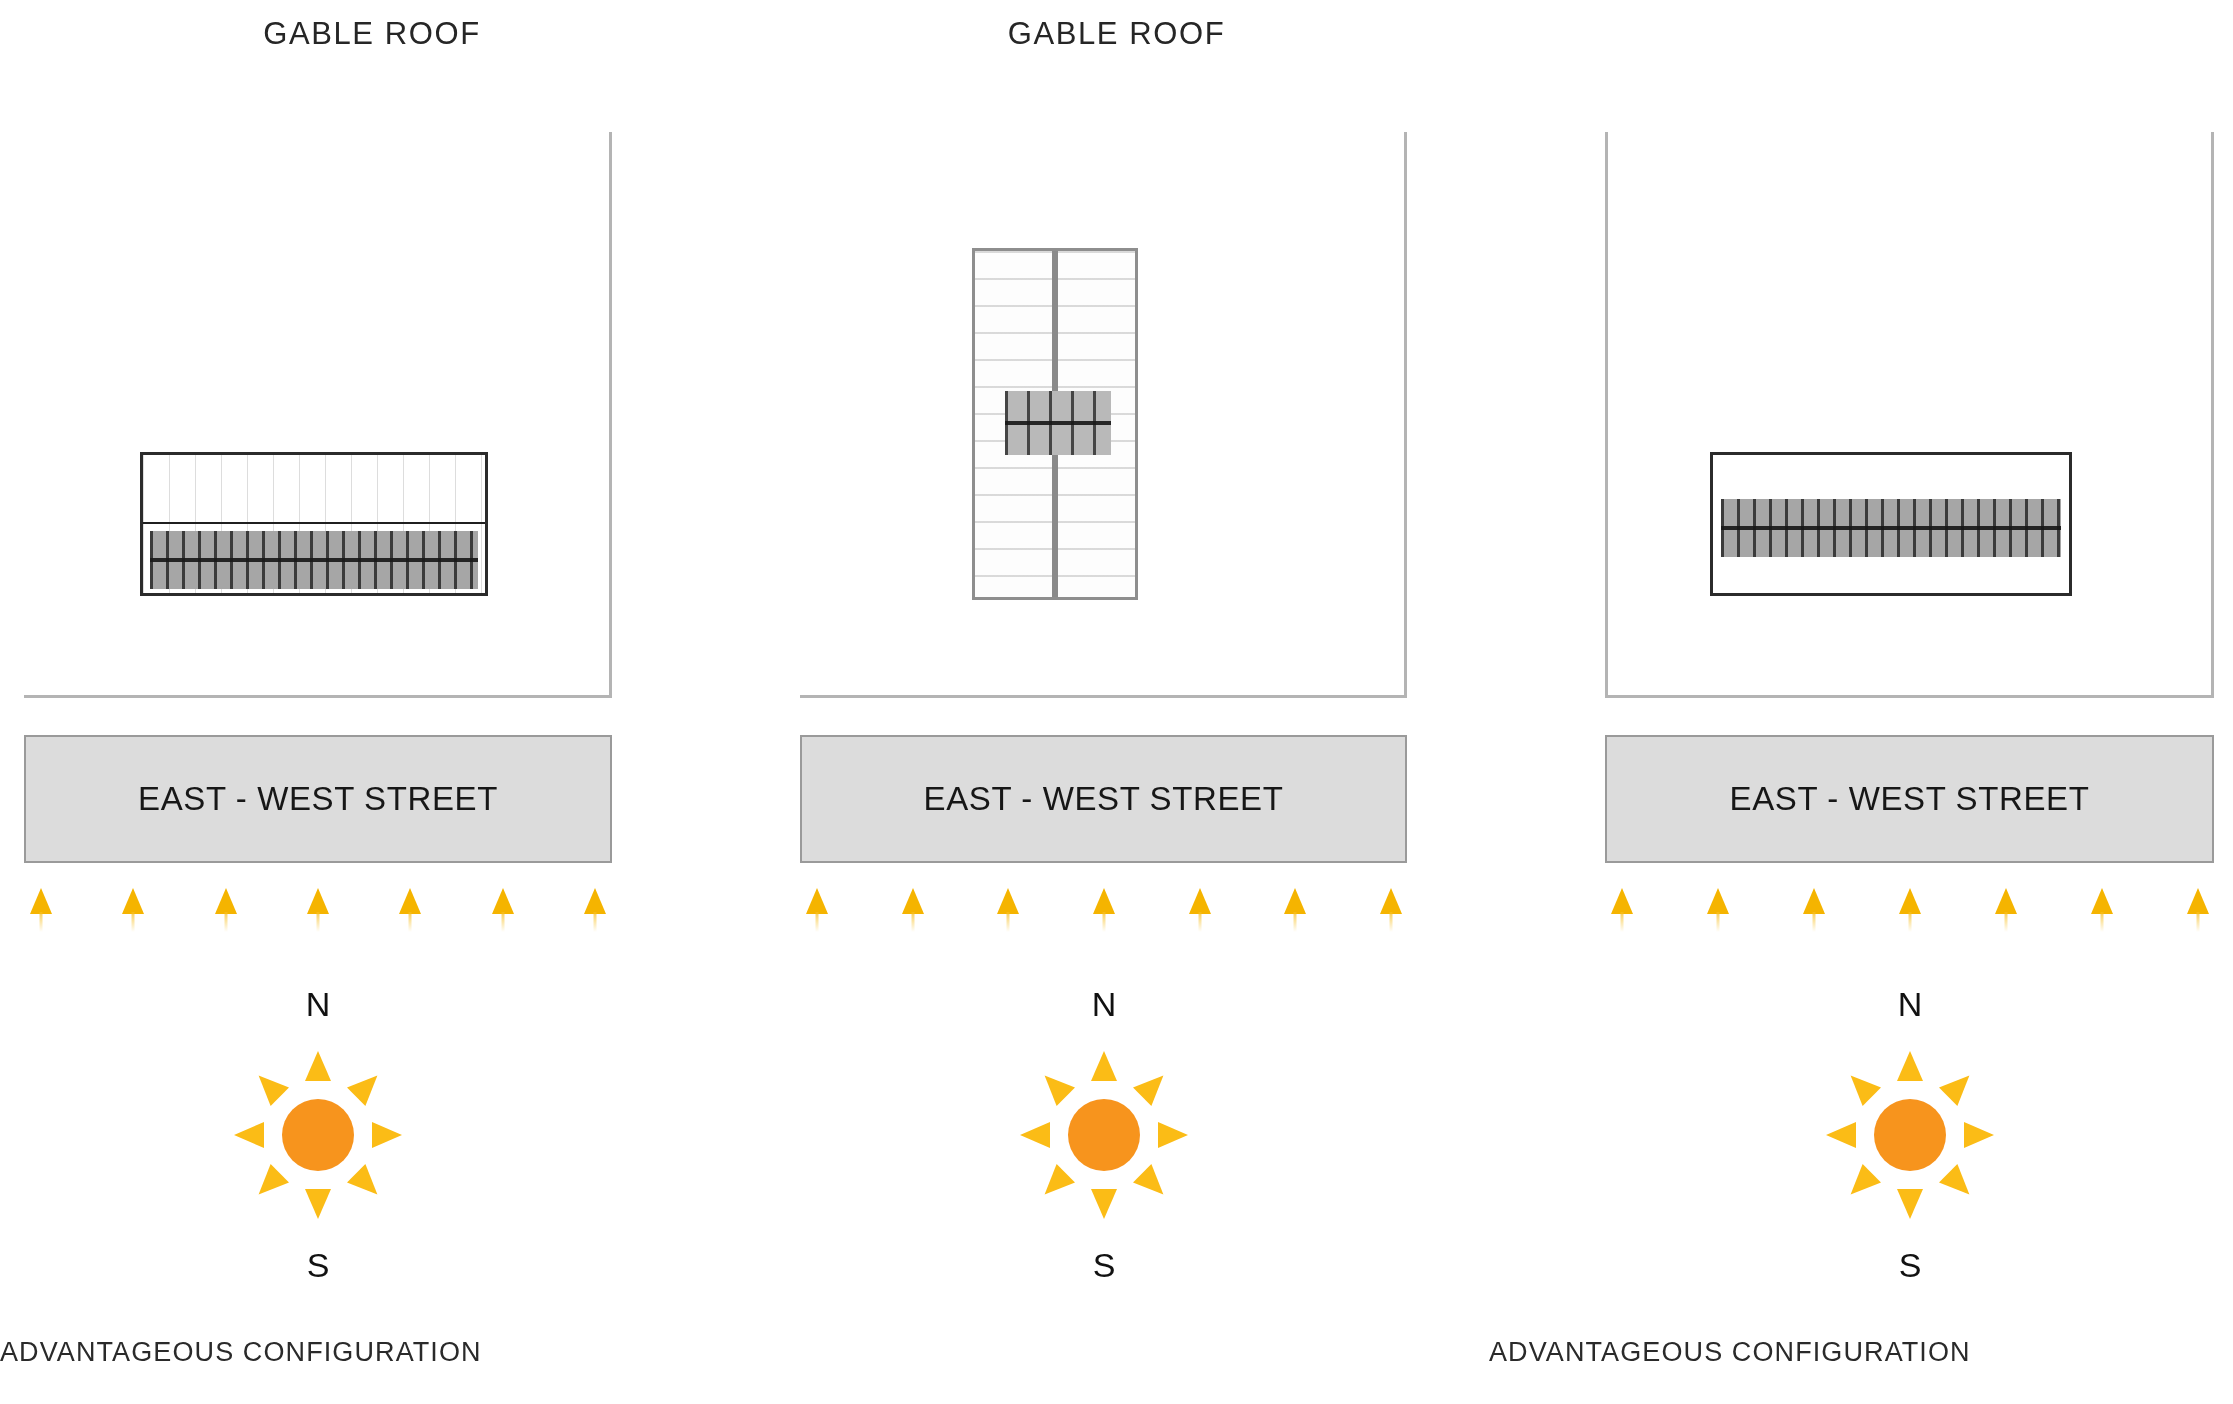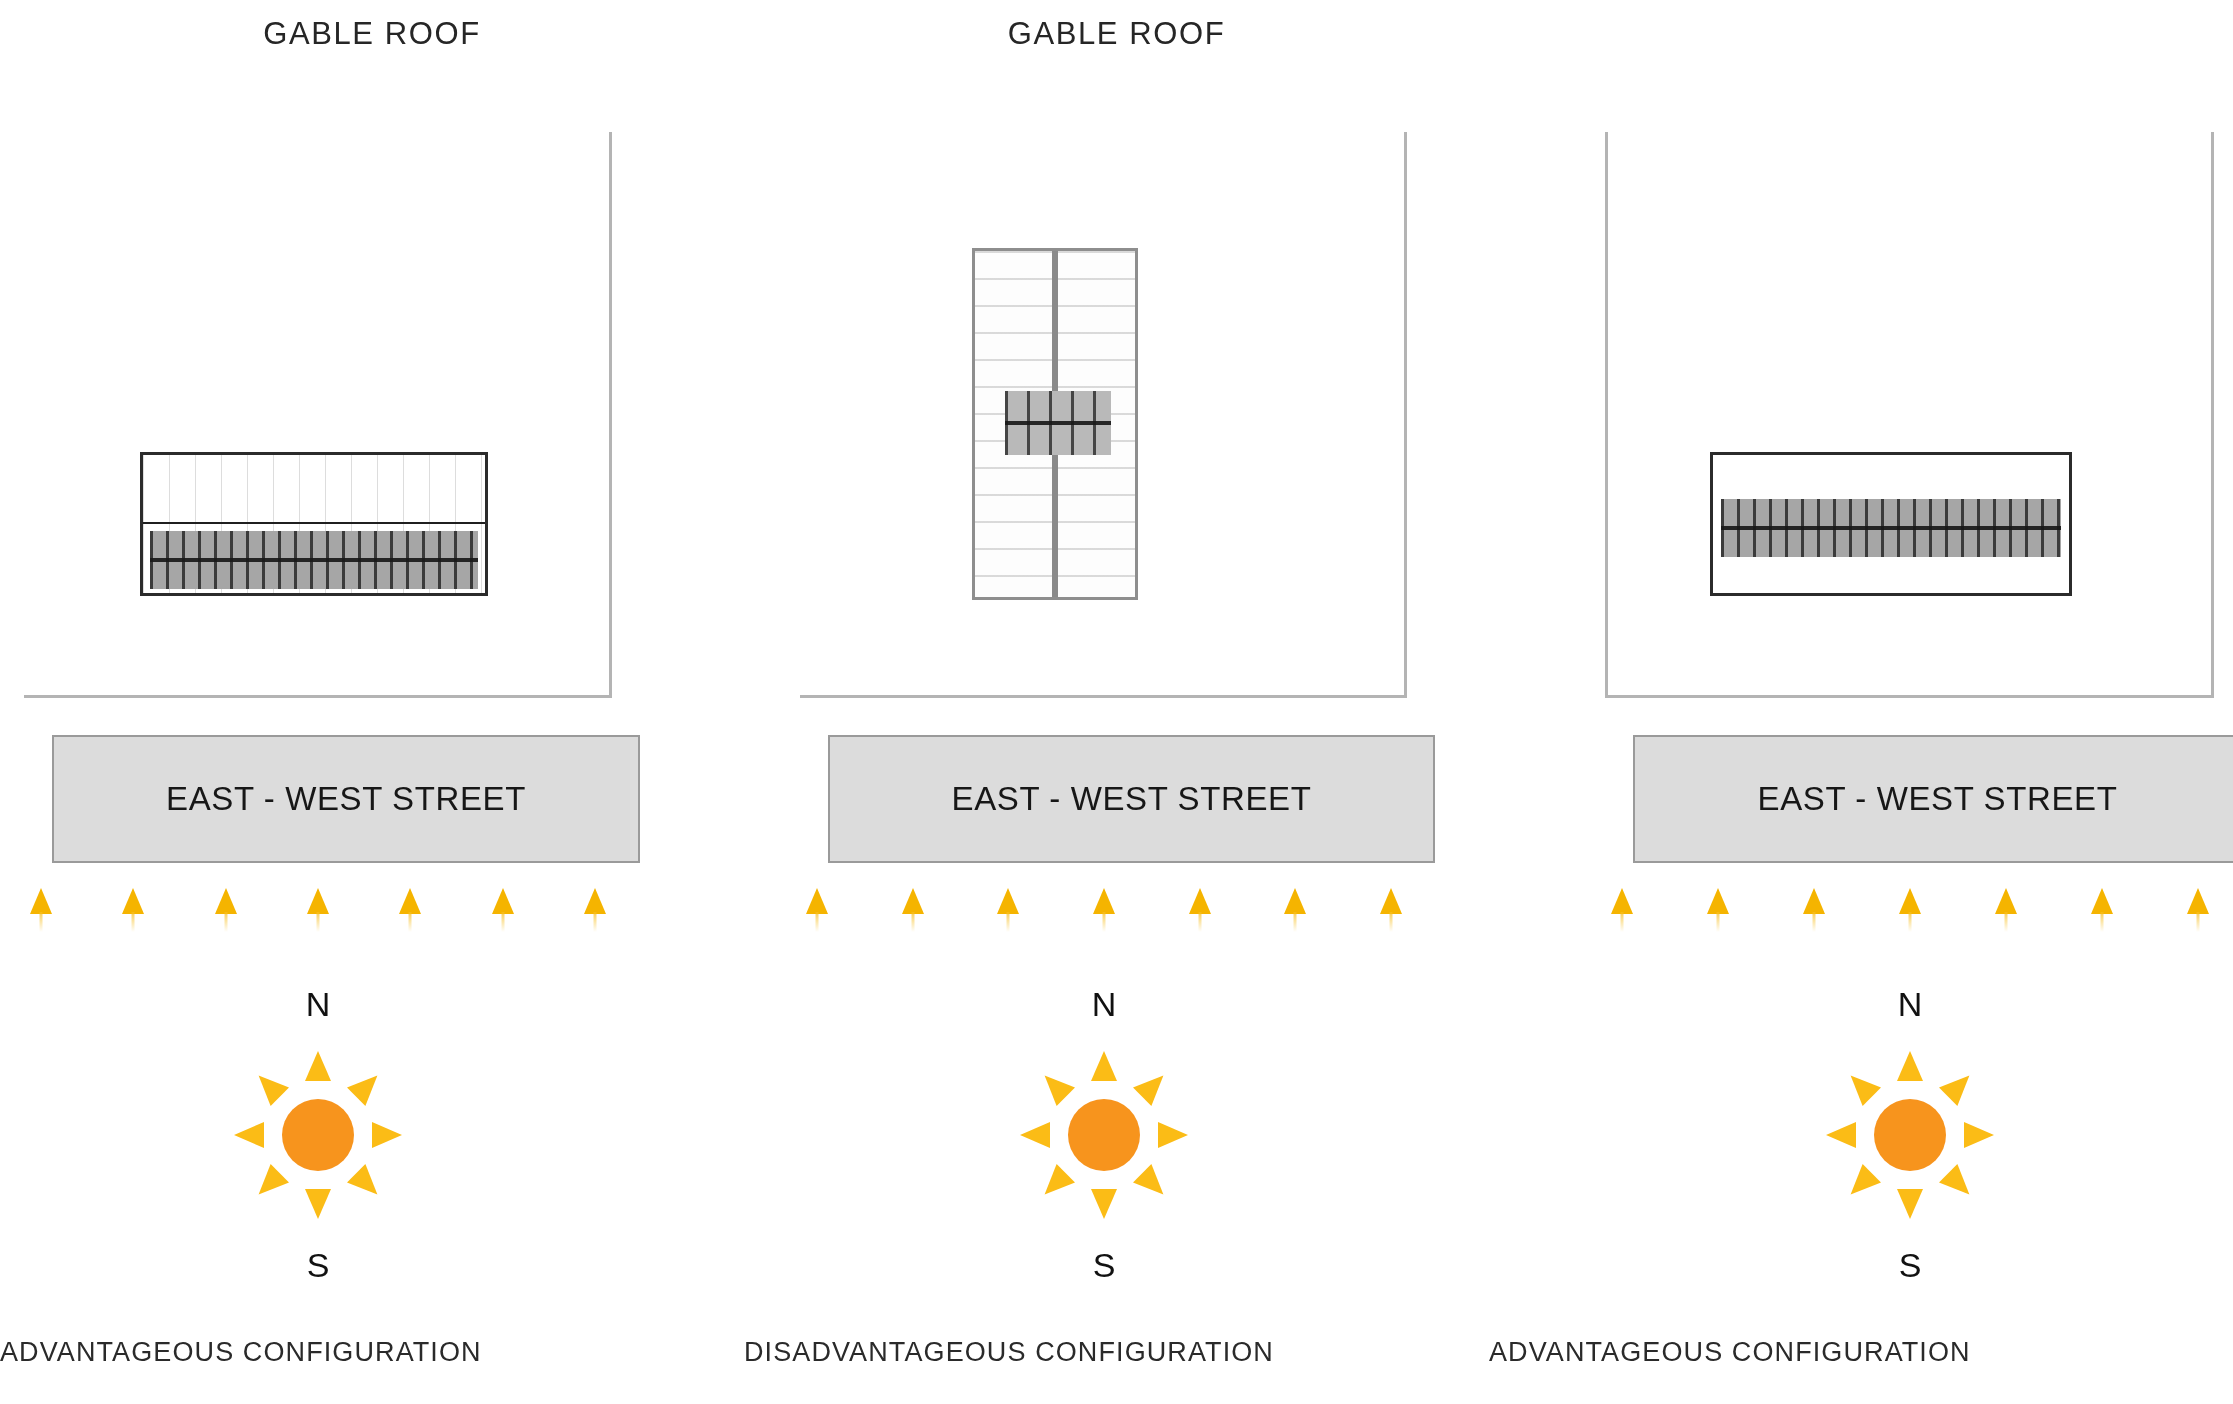--- a/index.html
+++ b/index.html
@@ -169,21 +169,20 @@
 
   
   .street {
     position: absolute;
     background: #dcdcdc;
     border: 2px solid #9a9a9a;
     box-sizing: border-box;
     display: flex;
     align-items: center;
     justify-content: center;
-    margin-left: 28px;
   }
   .street-label {
     font-size: 33px;
     letter-spacing: 0.6px;
     color: #171717;
     white-space: nowrap;
   }
 
   
   .arrow-row {
@@ -453,21 +452,20 @@
             <i></i>
           </span>
         <span class="sun-ray r315">
             <i></i>
           </span>
       </div>
       <div class="sun-core"></div>
       <div class="sun-label s">S</div>
     </div>
 
-    <div class="caption">DISADVANTAGEOUS CONFIGURATION</div>
   </div>
 
   <div class="panel p3">
 
 
     <div class="lot-line-v" style="left:116px; top:132px; height:566px;"></div>
     <div class="lot-line-v" style="left:722px; top:132px; height:566px;"></div>
     <div class="lot-line-h" style="left:116px; top:695px; width:609px;"></div>
 
     <div class="building bldg-flat" style="left:221px; top:452px; width:362px; height:144px;">

